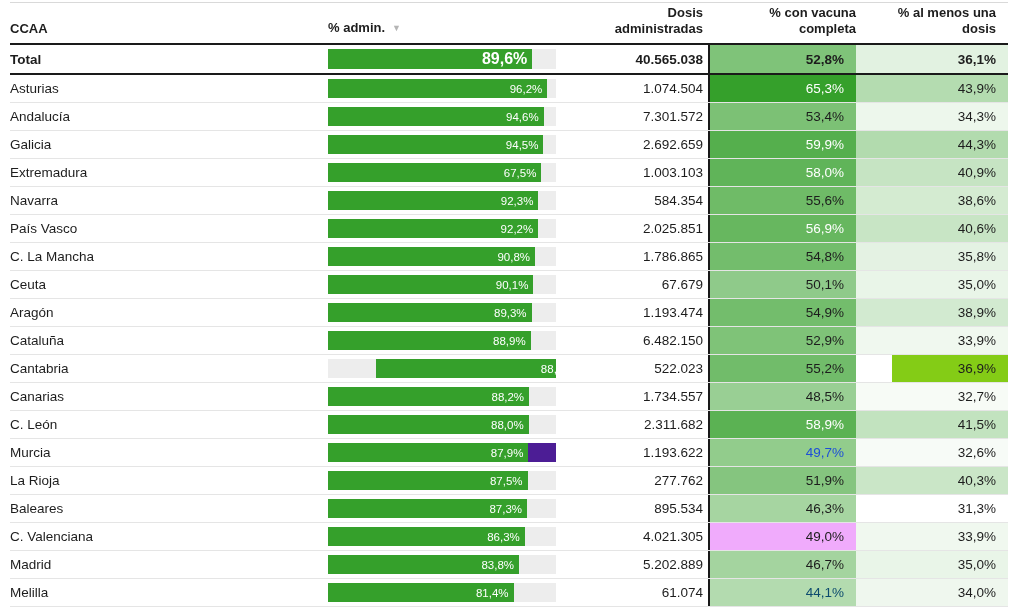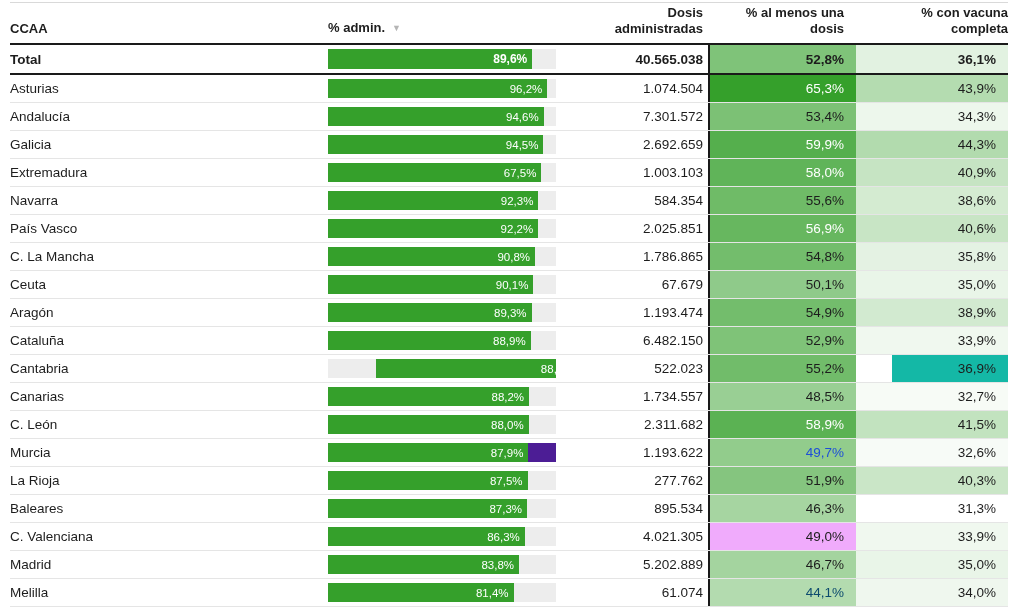--- a/index.html
+++ b/index.html
@@ -73,39 +73,39 @@
     display: flex;
     align-items: center;
     justify-content: flex-end;
   }
   .bar-label {
     color: #ffffff;
     font-size: 11.5px;
     padding-right: 5px;
     white-space: nowrap;
   }
-  .row.total .bar-label { font-weight: bold; font-size: 12px; }
+  .row.total .bar-label { font-weight: bold; font-size: 16px; }
 </style>
 </head>
 <body>
 
 <div class="app">
   <div class="tbl">
 
     <div class="grid thead">
       <div class="th left">CCAA</div>
       <div class="th left">
         <span>% admin.</span><span class="sort-arrow">▼</span>
       </div>
       <div class="th right doses-h">Dosis
 administradas</div>
+      <div class="th right full-h">% con vacuna
+completa</div>
       <div class="th right one-h">% al menos una
 dosis</div>
-      <div class="th right full-h">% con vacuna
-completa</div>
     </div>
 
     <div id="tbody">
         <div class="grid row total">
           <div class="c name">Total</div>
           <div class="c barcell">
             <div class="track" style="background: rgb(237, 237, 237);">
               <div class="fill" style="width: 89.6%; background: rgb(53, 160, 43);">
                 <span class="bar-label">89,6%</span>
               </div>
@@ -249,21 +249,21 @@
           <div class="c name">Cantabria</div>
           <div class="c barcell">
             <div class="track" style="background: rgb(237, 237, 237);">
               <div class="fill" style="width: 88.8%; background: rgb(53, 160, 43); margin-left: 48px;">
                 <span class="bar-label">88,8%</span>
               </div>
             </div>
           </div>
           <div class="c doses">522.023</div>
           <div class="c heat one" style="background: rgb(113, 188, 106); color: rgb(29, 29, 29);">55,2%</div>
-          <div class="c heat full" style="background: #14b8a6; color: rgb(29, 29, 29); margin-left: 36px;">36,9%</div>
+          <div class="c heat full" style="background: #84cc16; color: rgb(29, 29, 29); margin-left: 36px;">36,9%</div>
         </div>
         <div class="grid row">
           <div class="c name">Canarias</div>
           <div class="c barcell">
             <div class="track" style="background: rgb(237, 237, 237);">
               <div class="fill" style="width: 88.2%; background: rgb(53, 160, 43);">
                 <span class="bar-label">88,2%</span>
               </div>
             </div>
           </div>

